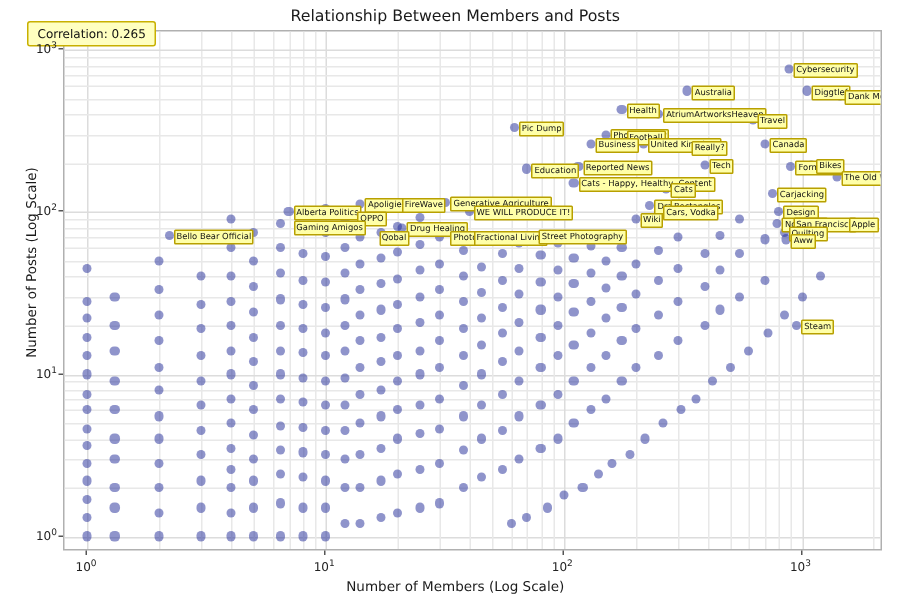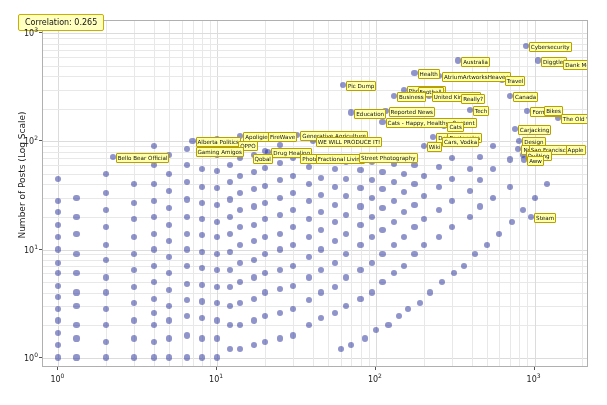--- a/index.html
+++ b/index.html
@@ -48,20 +48,21 @@
   #corr-box{
     position:absolute;left:18px;top:14px;background:#ffffc0;border:1px solid #c8b000;
     font-size:8px;color:#111;padding:3px 6px;border-radius:2px;
   }
 </style>
 </head>
 <body>
 
 <div id="chart-root">
 
+  <div id="chart-title">Relationship Between Members and Posts</div>
 
   <div id="plot-area">
     <div id="gridlines">
         <div class="gridline-v gridline-major" style="left: 15.4px;"></div>
         <div class="gridline-h gridline-major" style="top: 336.5px;"></div>
         <div class="gridline-v" style="left: 63.2px;"></div>
         <div class="gridline-h" style="top: 304px;"></div>
         <div class="gridline-v" style="left: 91.1px;"></div>
         <div class="gridline-h" style="top: 285px;"></div>
         <div class="gridline-v" style="left: 111px;"></div>
@@ -518,14 +519,15 @@
       <div class="ytick" style="top: 356.5px;">10<span style="font-size:6px;vertical-align:super">0</span></div>
       <div class="ytickmark" style="top: 356.5px;"></div>
       <div class="ytick" style="top: 248.5px;">10<span style="font-size:6px;vertical-align:super">1</span></div>
       <div class="ytickmark" style="top: 248.5px;"></div>
       <div class="ytick" style="top: 140.4px;">10<span style="font-size:6px;vertical-align:super">2</span></div>
       <div class="ytickmark" style="top: 140.4px;"></div>
       <div class="ytick" style="top: 32.3px;">10<span style="font-size:6px;vertical-align:super">3</span></div>
       <div class="ytickmark" style="top: 32.3px;"></div>
     </div>
 
+  <div id="xlabel">Number of Members (Log Scale)</div>
   <div id="ylabel">Number of Posts (Log Scale)</div>
 </div>
 
 </body></html>

